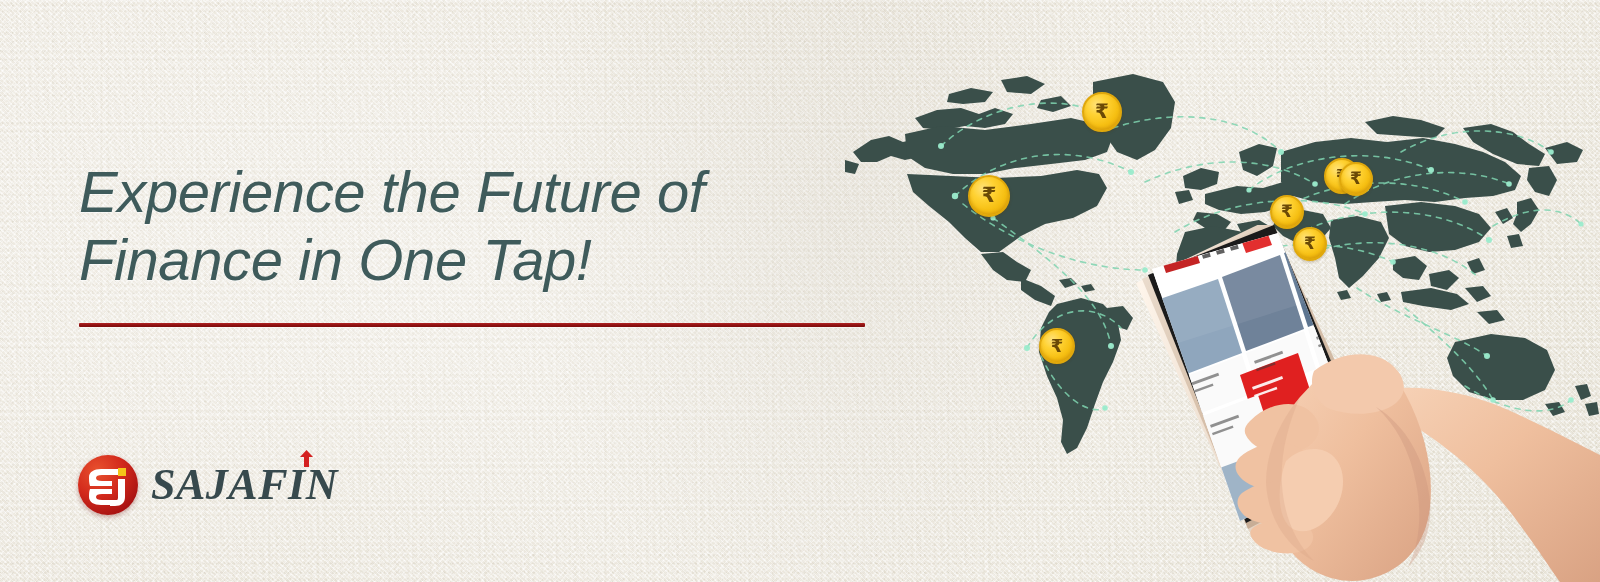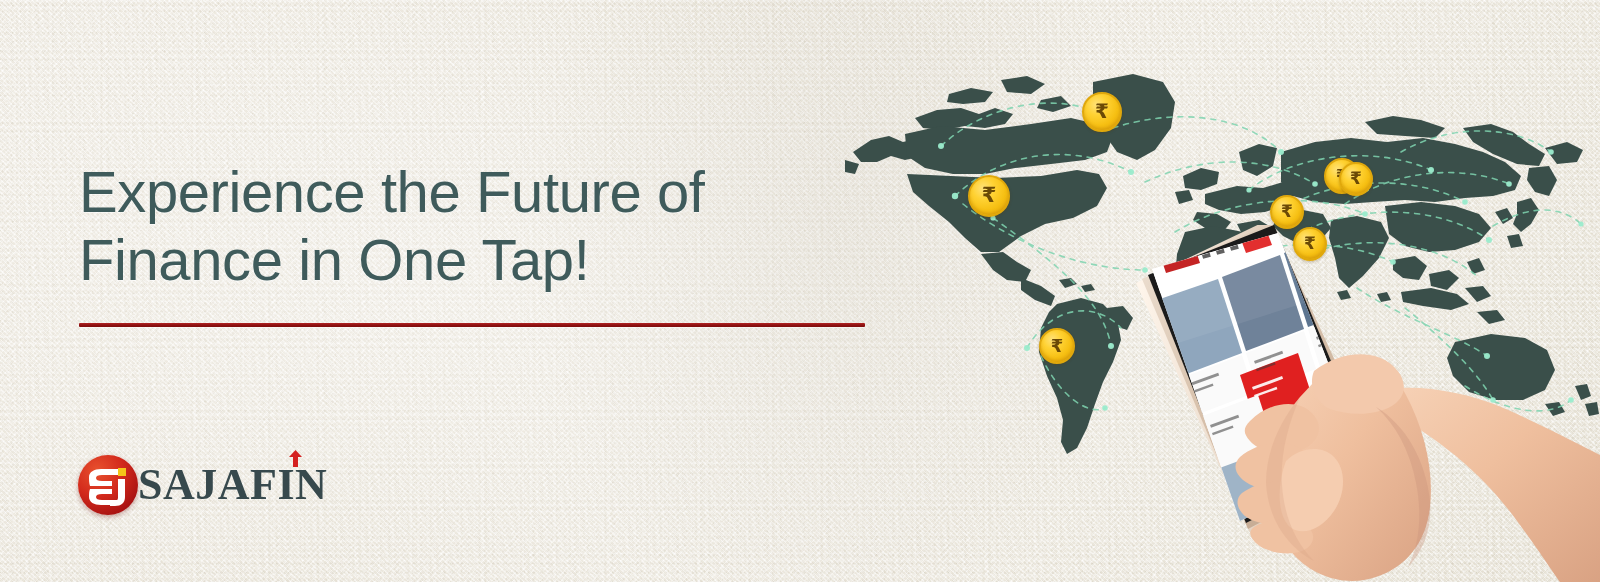--- a/index.html
+++ b/index.html
@@ -39,42 +39,42 @@
   }
   
   .shade{
     position:absolute;inset:0;z-index:1;pointer-events:none;
     background:
       radial-gradient(ellipse 900px 560px at 28% 50%, rgba(255,255,255,.35) 0%, rgba(255,255,255,0) 70%),
       radial-gradient(ellipse 420px 580px at 52% 40%, rgba(176,168,150,.13) 0%, rgba(176,168,150,0) 72%);
   }
 
   
-  .left{position:absolute;left:0;top:0;width:900px;height:582px;z-index:6;}
+  .left{position:absolute;left:0;top:0;width:900px;height:582px;z-index:6;font-style:italic;}
   .headline{
     position:absolute;left:79px;top:158px;width:800px;
     font-size:58px;line-height:1.17;font-weight:400;letter-spacing:-.4px;
     color:#3f5b5b;
     text-shadow:0 1px 0 rgba(255,255,255,.55);
     white-space:pre-line;
   }
   .divider{
     position:absolute;left:79px;top:323px;width:786px;height:4px;
     background:linear-gradient(180deg,#b02424 0%,#8f1111 55%,#7d0d0d 100%);
     border-radius:1px;
     box-shadow:0 1px 0 rgba(255,255,255,.5);
   }
   .subtitle{
     position:absolute;left:80px;top:340px;width:790px;
     font-size:24.5px;line-height:1.43;font-weight:400;color:#41575b;
     text-shadow:0 1px 0 rgba(255,255,255,.45);
     white-space:pre-line;
   }
   
-  .logo{position:absolute;left:78px;top:455px;display:flex;align-items:center;}
+  .logo{position:absolute;left:78px;top:455px;display:flex;align-items:center;gap:13px;}
   .logo-mark{
     position:relative;width:60px;height:60px;border-radius:50%;
     background:radial-gradient(circle at 32% 26%, #e8512e 0%, #d32a1c 42%, #a81212 78%, #8e0d0d 100%);
     box-shadow:0 2px 5px rgba(120,20,14,.35);
     flex:0 0 auto;overflow:hidden;
   }
   .logo-mark svg{position:absolute;inset:0;width:100%;height:100%;}
   .logo-word{
     position:relative;
     font-family:"Liberation Serif","DejaVu Serif",serif;

